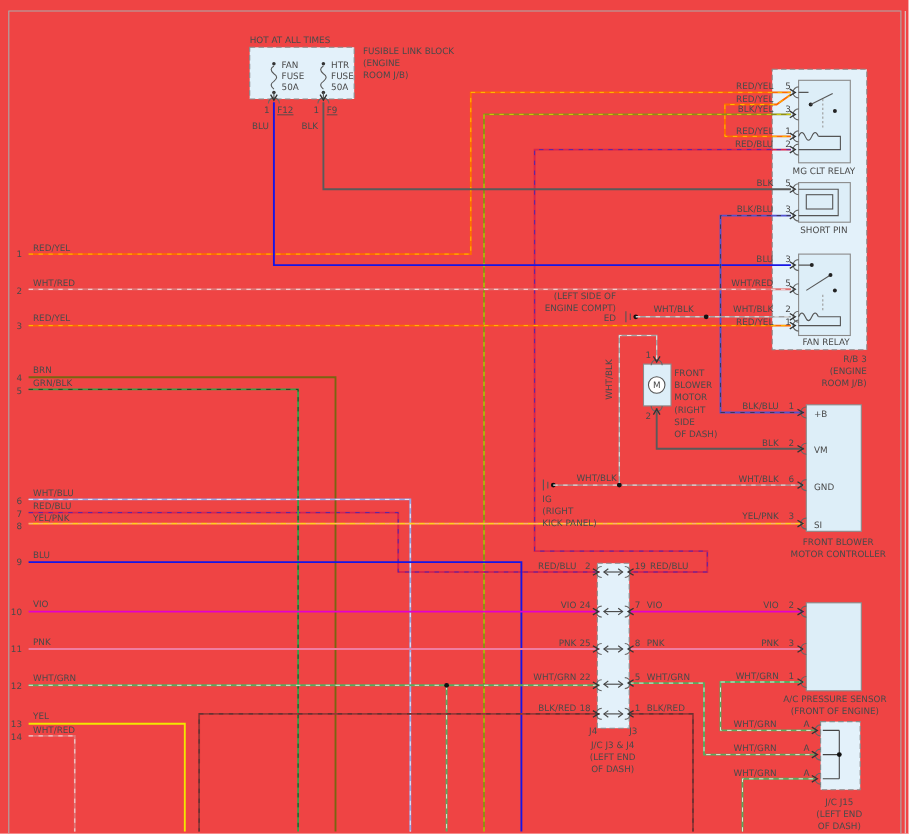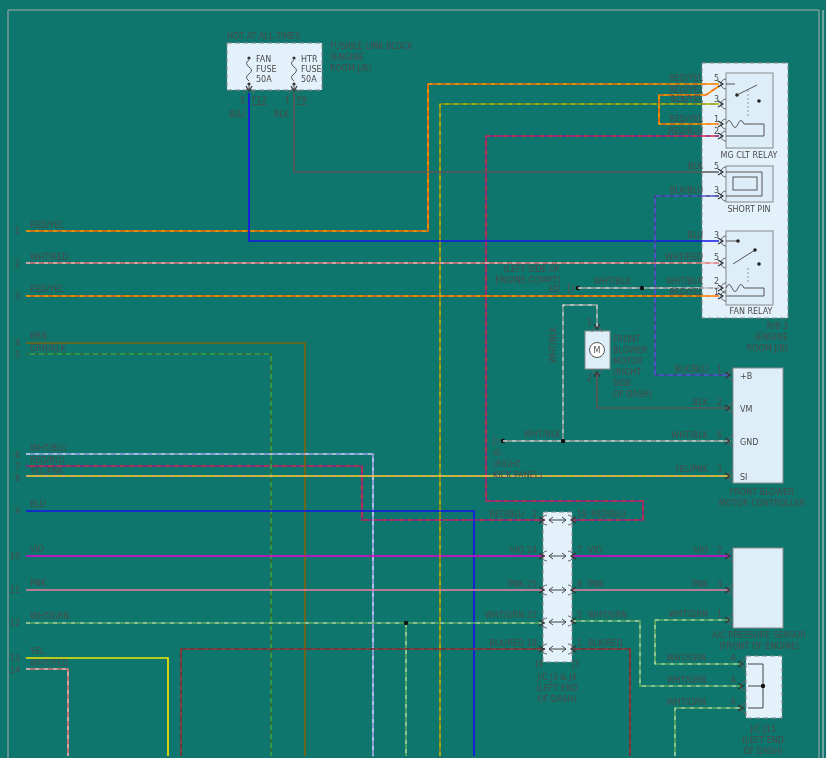--- a/index.html
+++ b/index.html
@@ -1,16 +1,16 @@
 <!DOCTYPE html>
 <html><head>
 <meta charset="utf-8">
 <style>
   html,body{margin:0;padding:0;background:#ffffff;}
-  .stage{position:relative;width:826px;height:758px;background:#0f766e;overflow:hidden;}
+  .stage{position:relative;width:826px;height:758px;background:#ef4444;overflow:hidden;}
   svg text{font-family:"DejaVu Sans","Liberation Sans",sans-serif;font-size:8px;fill:#4a4a4a;}
   .boxfill{fill:#ddeef8;stroke:#8a8a8a;stroke-width:1;}
   .dashbox{fill:#e3f1fa;stroke:#8a8a8a;stroke-width:1;stroke-dasharray:5 3;}
   .frame{fill:none;stroke:#ababab;stroke-width:1;}
 </style>
 </head>
 <body>
 
 <div class="stage">
 <svg id="diagram-svg" width="826" height="758" viewBox="0 0 826 758">

